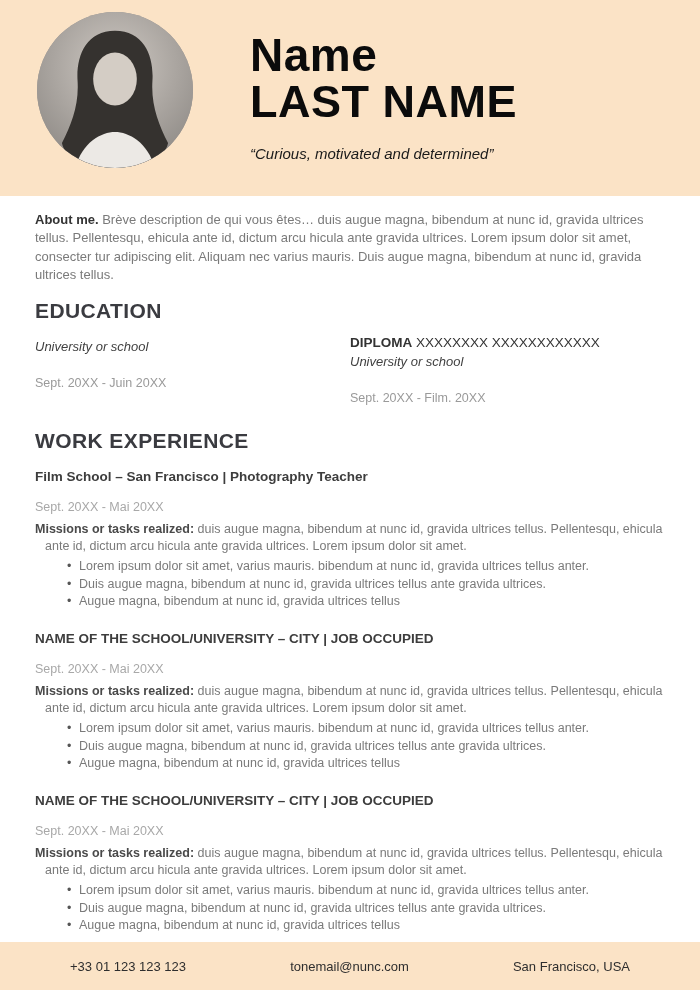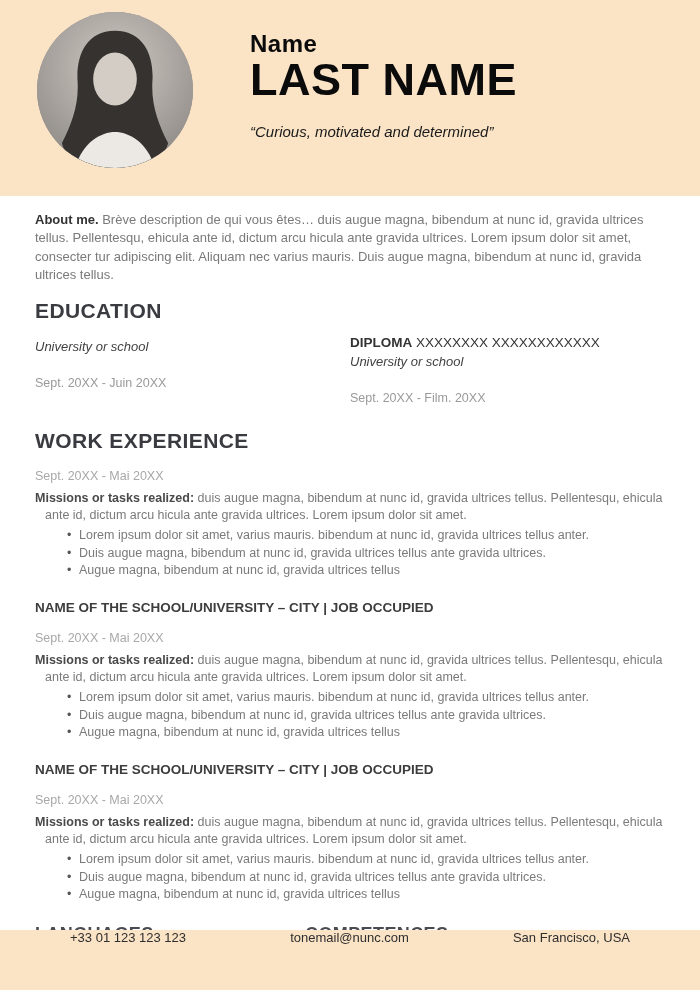--- a/index.html
+++ b/index.html
@@ -23,21 +23,21 @@
   .photo-wrap {
     position: absolute; left: 37px; top: 12px;
     width: 156px; height: 156px;
     border-radius: 50%;
     overflow: hidden;
     background: #9a948e;
   }
   .photo-wrap svg { display: block; width: 100%; height: 100%; }
   .header-text { position: absolute; left: 250px; top: 32px; }
   .name-first {
-    font-size: 24px; font-weight: bold; color: #0b0b0b;
+    font-size: 46px; font-weight: bold; color: #0b0b0b;
     line-height: 1.0; letter-spacing: 0.5px;
   }
   .name-last {
     font-size: 45px; font-weight: bold; color: #0b0b0b;
     line-height: 1.05; letter-spacing: 0.5px;
   }
   .tagline {
     margin-top: 20px;
     font-style: italic; font-size: 15px; color: #1a1a1a;
   }
@@ -104,23 +104,23 @@
     overflow: hidden;
   }
   .skill-fill {
     height: 100%; border-radius: 4px;
     background: var(--bar-fill, #f6c793);
   }
 
   
   .footer {
     position: absolute; left: 0; bottom: 0;
-    width: 100%; height: 60px;
+    width: 100%; height: 48px;
     background: var(--header-bg, #fbe3c6);
-    display: flex; align-items: flex-start; justify-content: space-between;
+    display: flex; align-items: center; justify-content: space-between;
     padding: 0 70px;
     font-size: 13px; color: #2e2e2e;
   }
   .footer a { color: #2e2e2e; text-decoration: none; }
 </style>
 </head>
 <body>
 
 <div class="page">
 
@@ -160,20 +160,21 @@
       <div class="edu-item">
         <div class="edu-diploma"><span class="edu-label">DIPLOMA</span> <span>XXXXXXXX XXXXXXXXXXXX</span></div>
         <div class="edu-school">University or school</div>
         <div class="edu-dates">Sept. 20XX - Film. 20XX</div>
       </div>
     </div>
 
     <div class="section-heading work-heading">WORK EXPERIENCE</div>
 
     <div class="job">
+      <div class="job-title">Film School – San Francisco | Photography Teacher</div>
       <div class="job-dates">Sept. 20XX - Mai 20XX</div>
       <p class="missions"><span class="missions-label">Missions or tasks realized:</span> <span>duis augue magna, bibendum at nunc id, gravida ultrices tellus. Pellentesqu, ehicula ante id, dictum arcu hicula ante gravida ultrices. Lorem ipsum dolor sit amet.</span></p>
       <ul class="bullets">
         <li>Lorem ipsum dolor sit amet, varius mauris. bibendum at nunc id, gravida ultrices tellus anter.</li>
         <li>Duis augue magna, bibendum at nunc id, gravida ultrices tellus ante gravida ultrices.</li>
         <li>Augue magna, bibendum at nunc id, gravida ultrices tellus</li>
       </ul>
     </div>
 
     <div class="job">

